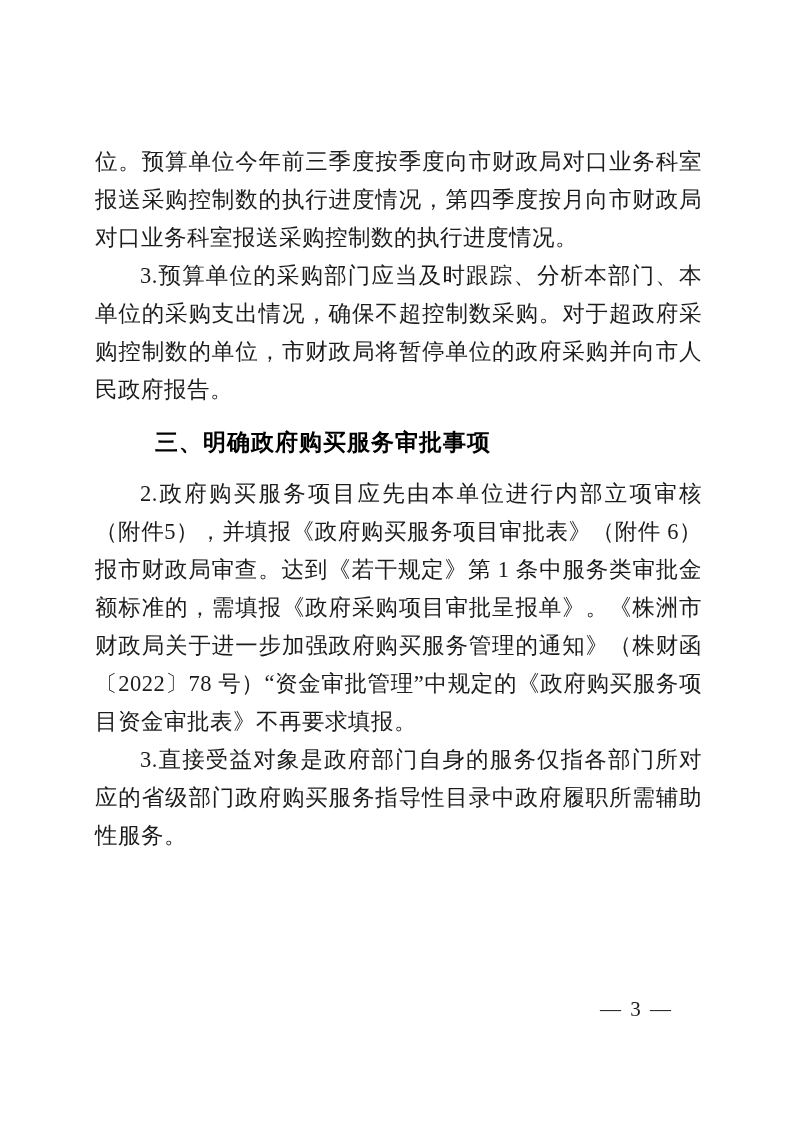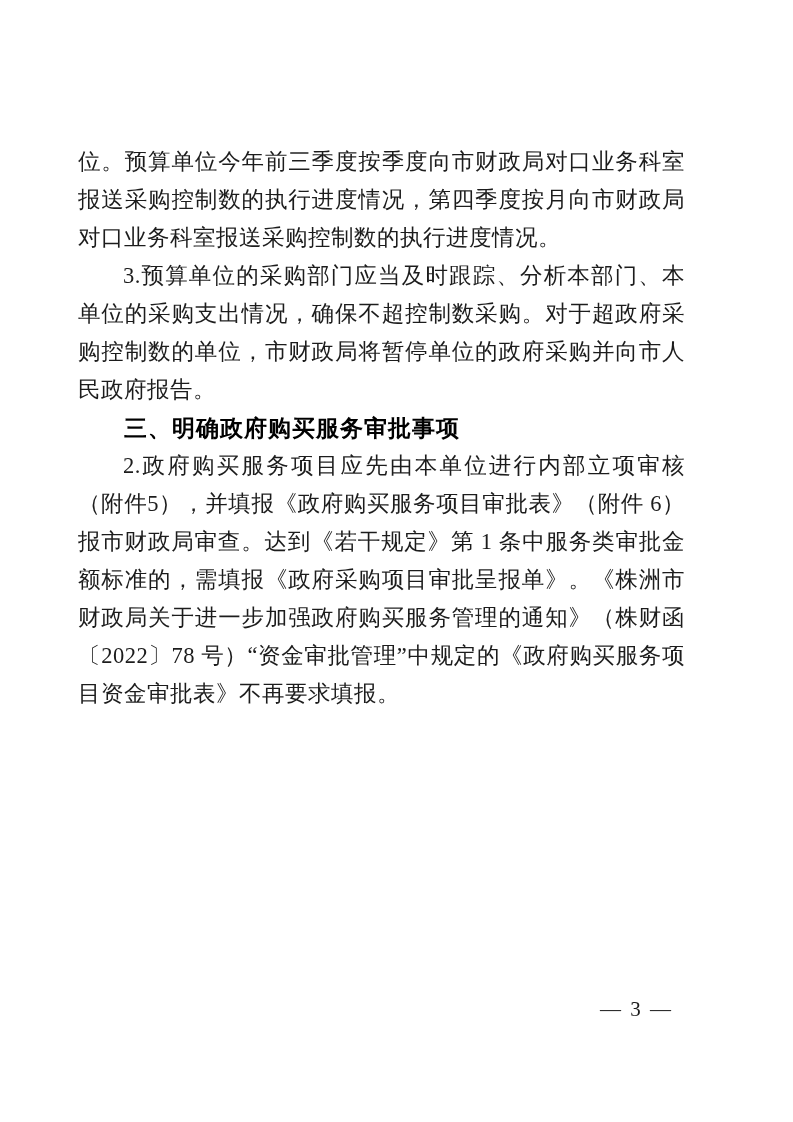--- a/index.html
+++ b/index.html
@@ -11,37 +11,37 @@
     height: 1122px;
     background: #ffffff;
     position: relative;
     overflow: hidden;
     font-family: "Liberation Serif", "DejaVu Serif", serif;
     color: #1c1c1c;
   }
   .page {
     position: absolute;
     top: 143px;
-    left: 78px;
+    left: 95px;
     width: 607px;
   }
   .para {
     margin: 0;
     font-size: 22.5px;
     line-height: 38px;
     text-align: justify;
     letter-spacing: 0.5px;
     text-indent: 2em;
     word-break: break-all;
   }
   .para.no-indent {
     text-indent: 0;
   }
   .heading {
-    margin: 0;
+    margin: 14px;
     font-size: 23px;
     line-height: 38px;
     font-weight: 700;
     font-family: "Liberation Sans", "DejaVu Sans", sans-serif;
     text-indent: 2em;
     letter-spacing: 1px;
     color: #000000;
   }
   .page-number {
     position: absolute;
@@ -55,15 +55,16 @@
   }
 </style>
 </head>
 <body>
 
 <div class="page">
   <p class="para no-indent">位。预算单位今年前三季度按季度向市财政局对口业务科室报送采购控制数的执行进度情况，第四季度按月向市财政局对口业务科室报送采购控制数的执行进度情况。</p>
   <p class="para">3.预算单位的采购部门应当及时跟踪、分析本部门、本单位的采购支出情况，确保不超控制数采购。对于超政府采购控制数的单位，市财政局将暂停单位的政府采购并向市人民政府报告。</p>
   <h2 class="heading">三、明确政府购买服务审批事项</h2>
   <p class="para">2.政府购买服务项目应先由本单位进行内部立项审核（附件5），并填报《政府购买服务项目审批表》（附件 6）报市财政局审查。达到《若干规定》第 1 条中服务类审批金额标准的，需填报《政府采购项目审批呈报单》。《株洲市财政局关于进一步加强政府购买服务管理的通知》（株财函〔2022〕78 号）“资金审批管理”中规定的《政府购买服务项目资金审批表》不再要求填报。</p>
+  <p class="para">3.直接受益对象是政府部门自身的服务仅指各部门所对应的省级部门政府购买服务指导性目录中政府履职所需辅助性服务。</p>
 </div>
 
 <div class="page-number">— 3 —</div>
 
 </body></html>

